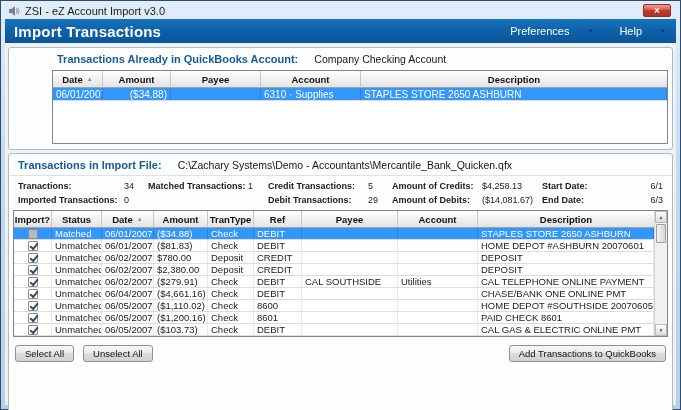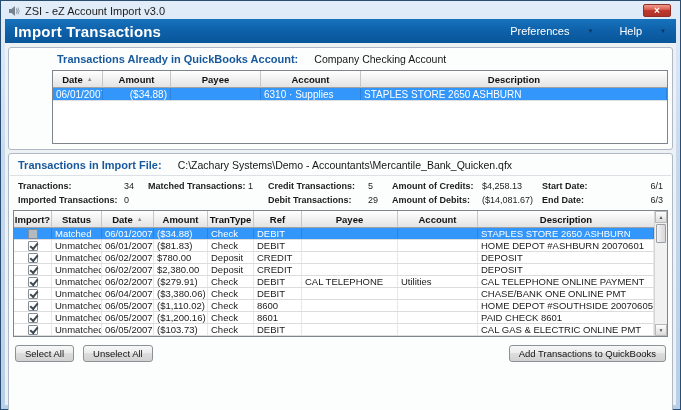--- a/index.html
+++ b/index.html
@@ -263,32 +263,32 @@
 
           <div class="grow">
             <div class="c-cb">
                 <span class="cb checked"></span>
               </div>
             <div class="cell">Unmatched</div>
             <div class="cell">06/02/2007</div>
             <div class="cell">($279.91)</div>
             <div class="cell">Check</div>
             <div class="cell">DEBIT</div>
-            <div class="cell">CAL TELEPHONE</div>
+            <div class="cell">CAL SOUTHSIDE</div>
             <div class="cell">Utilities</div>
             <div class="cell">CAL TELEPHONE ONLINE PAYMENT</div>
           </div>
 
           <div class="grow">
             <div class="c-cb">
                 <span class="cb checked"></span>
               </div>
             <div class="cell">Unmatched</div>
             <div class="cell">06/04/2007</div>
-            <div class="cell">($3,380.06)</div>
+            <div class="cell">($4,661.16)</div>
             <div class="cell">Check</div>
             <div class="cell">DEBIT</div>
             <div class="cell"></div>
             <div class="cell"></div>
             <div class="cell">CHASE/BANK ONE  ONLINE PMT</div>
           </div>
 
           <div class="grow">
             <div class="c-cb">
                 <span class="cb checked"></span>

